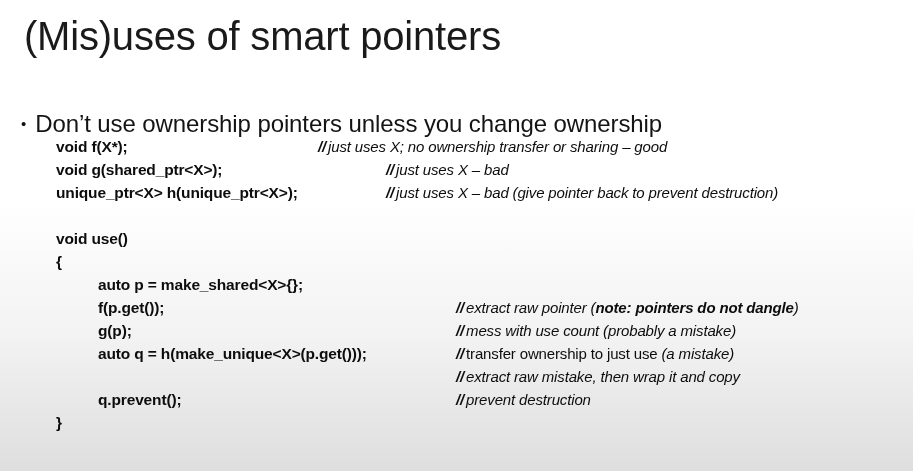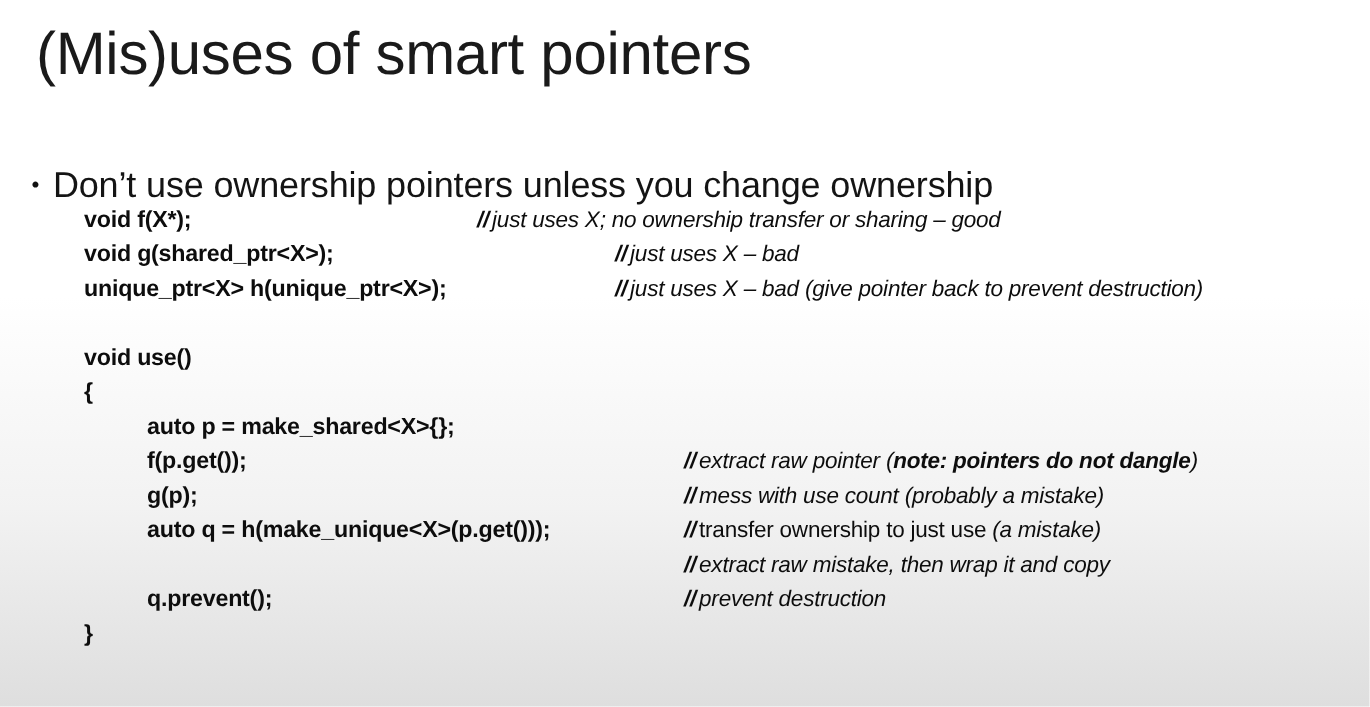--- a/index.html
+++ b/index.html
@@ -98,21 +98,21 @@
   }
   .cmt .roman {
     font-style: normal;
   }
 
   
   .i0 { left: 56px; }
   .i1 { left: 98px; }
 
   .c-a { left: 318px; }
-  .c-b { left: 386px; margin-left: 24px; }
+  .c-b { left: 386px; }
   .c-c { left: 456px; }
 </style>
 </head>
 <body>
 
 <div class="slide">
 
   <div class="slide-title">(Mis)uses of smart pointers</div>
 
   <div class="bullet-row">

